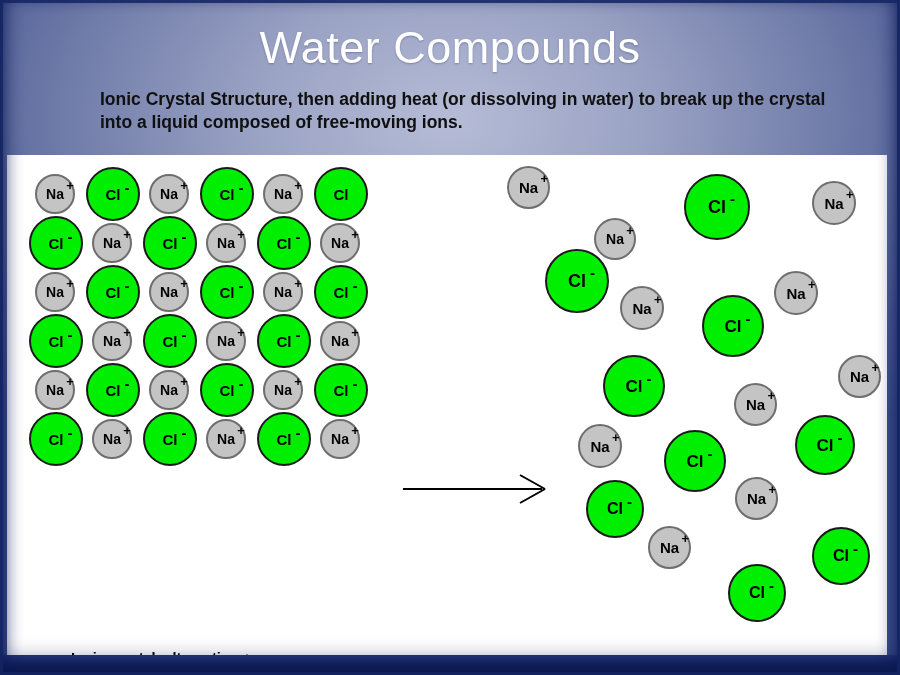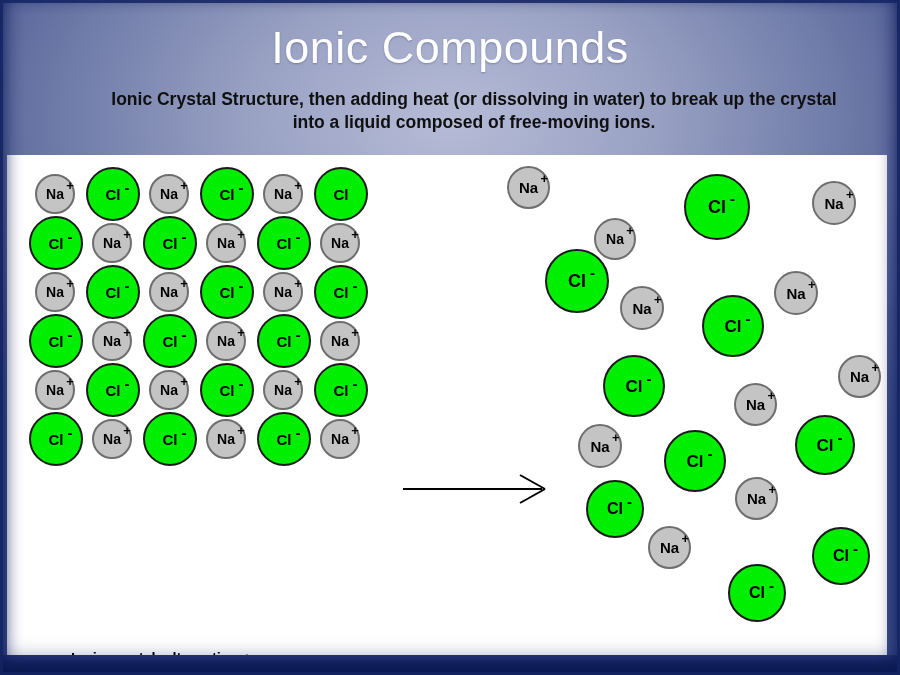--- a/index.html
+++ b/index.html
@@ -30,21 +30,21 @@
     z-index:25;
   }
   #title{
     position:absolute;left:0;right:0;top:25px;text-align:center;
     color:#ffffff;font-size:45px;font-weight:400;letter-spacing:.5px;
     line-height:1;text-shadow:0 1px 2px rgba(40,50,100,.35);
   }
   #subtitle{
     position:absolute;left:100px;right:52px;top:88px;
     color:#101010;font-size:17.5px;font-weight:bold;line-height:1.32;
-    text-align:center;
+    text-align:left;
   }
   #panel{
     position:absolute;left:8px;top:156px;width:878px;height:503px;
     background:#ffffff;z-index:10;
     box-shadow:0 0 0 1px #ffffff;
   }
   .ion{
     position:absolute;border-radius:50%;
     box-sizing:border-box;
     display:flex;align-items:center;justify-content:center;
@@ -70,21 +70,21 @@
     white-space:pre-line;z-index:14;
   }
   #arrow-svg{position:absolute;left:394px;top:318px;z-index:14;}
   #crystal-caption{left:63px;top:493px;width:290px;}
 </style>
 </head>
 <body>
 
 <div id="slide">
 
-  <div id="title">Ionic Compounds</div>
+  <div id="title">Water Compounds</div>
 
   <div id="subtitle">Ionic Crystal Structure, then adding heat (or dissolving in water) to break up the crystal into a liquid composed of free-moving ions.</div>
 
   <div id="panel">
 
     <div id="lattice">
         <div class="ion na" style="left: 27px; top: 18px; width: 40px; height: 40px; font-size: 14px;">
           <span class="sym">Na<span class="chg">+</span></span>
         </div>
         <div class="ion cl" style="left: 78px; top: 11px; width: 54px; height: 54px; font-size: 15px;">

